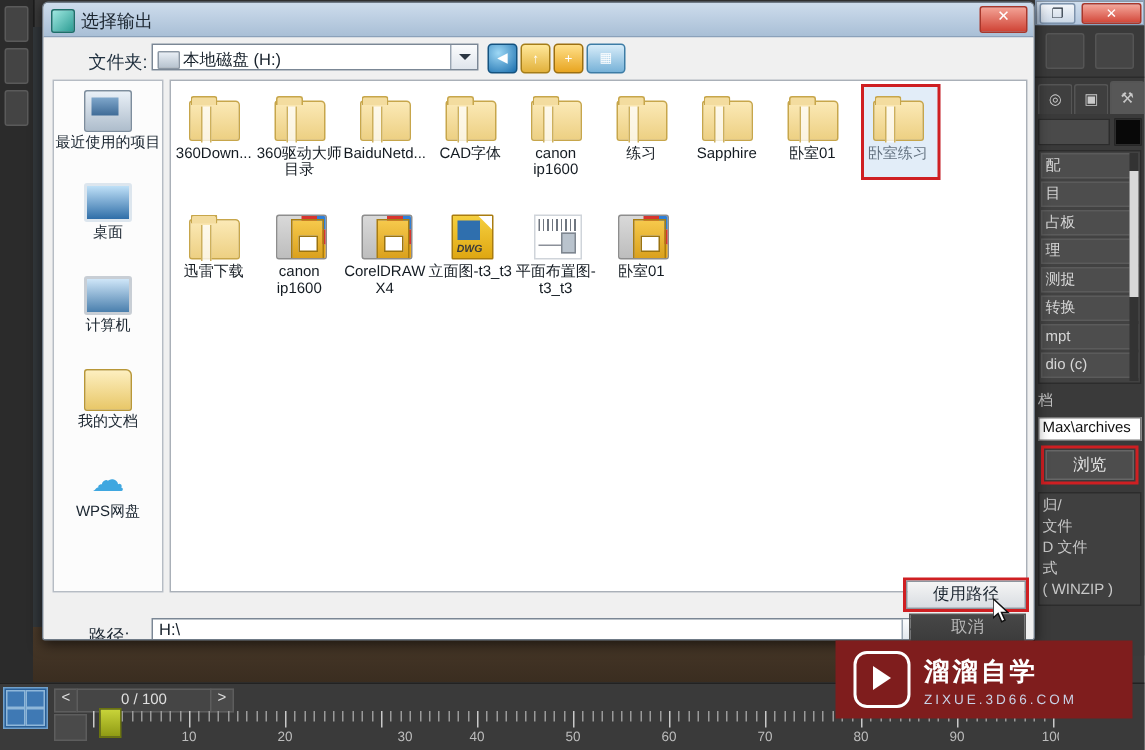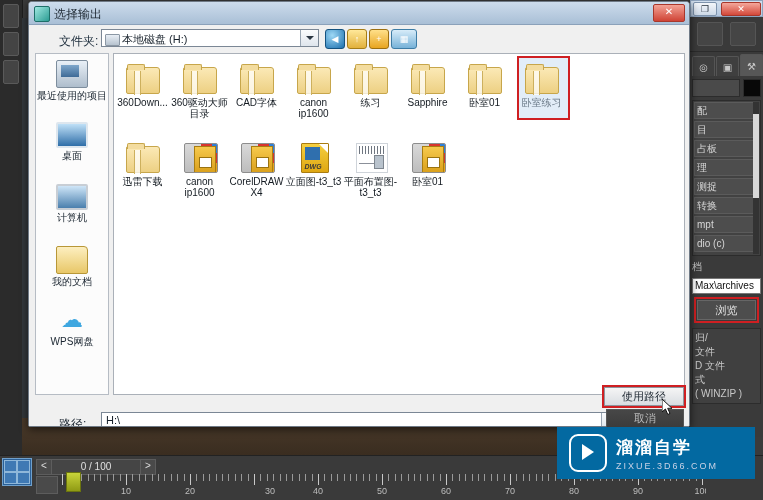--- a/index.html
+++ b/index.html
@@ -150,21 +150,21 @@
   #key-btn{position:absolute;left:36px;top:20px;width:20px;height:16px;background:#4a4a4a;border:1px solid #5d5d5d;}
   #ruler{position:absolute;left:62px;top:18px;width:640px;height:26px;}
   .tick{position:absolute;top:0;width:1px;background:#9a9a9a;}
   .tick.major{height:11px;background:#c9c9c9;}
   .tick.minor{height:7px;}
   .ticklabel{position:absolute;top:12px;font-size:9px;color:#bdbdbd;transform:translateX(-50%);}
   #slider{position:absolute;left:66px;top:16px;width:13px;height:18px;background:linear-gradient(#c8d43a,#8f9a14);border:1px solid #6b740f;}
   #tb-right{position:absolute;right:2px;top:2px;width:55px;height:40px;background:#3a3a3a;}
 
   
-  #watermark{position:absolute;left:557px;top:427px;width:198px;height:52px;background:#0369a1;
+  #watermark{position:absolute;left:557px;top:427px;width:198px;height:52px;background:#7f1d1d;
       display:flex;align-items:center;padding-left:12px;box-sizing:border-box;}
   #wm-play{width:34px;height:34px;border:2px solid #fff;border-radius:9px;position:relative;flex:0 0 auto;}
   #wm-play:after{content:"";position:absolute;left:11px;top:8px;border-left:12px solid #fff;
       border-top:8px solid transparent;border-bottom:8px solid transparent;}
   #wm-texts{margin-left:9px;}
   #wm-main{font-size:17px;color:#fff;letter-spacing:2px;font-weight:bold;}
   #wm-sub{font-size:9px;color:#c9d2e6;letter-spacing:2px;margin-top:2px;}
 </style>
 </head>
 <body>
@@ -289,20 +289,24 @@
 
     <div id="filepane">
       <div class="grid-row" id="row0">
           <div class="fitem">
             <div class="fico"><span class="folder" style="position:absolute;left:2px;top:5px;right:2px;bottom:0"></span><span class="inner lines"></span></div>
             <div class="flabel">360Down...</div>
           </div>
           <div class="fitem">
             <div class="fico"><span class="folder" style="position:absolute;left:2px;top:5px;right:2px;bottom:0"></span><span class="inner lines"></span></div>
             <div class="flabel">360驱动大师目录</div>
+          </div>
+          <div class="fitem">
+            <div class="fico"><span class="folder" style="position:absolute;left:2px;top:5px;right:2px;bottom:0"></span><span class="inner pic"></span></div>
+            <div class="flabel">BaiduNetd...</div>
           </div>
           <div class="fitem">
             <div class="fico"><span class="folder" style="position:absolute;left:2px;top:5px;right:2px;bottom:0"></span><span class="inner doc"></span></div>
             <div class="flabel">CAD字体</div>
           </div>
           <div class="fitem">
             <div class="fico"><span class="folder" style="position:absolute;left:2px;top:5px;right:2px;bottom:0"></span><span class="inner lines"></span></div>
             <div class="flabel">canon ip1600</div>
           </div>
           <div class="fitem">

